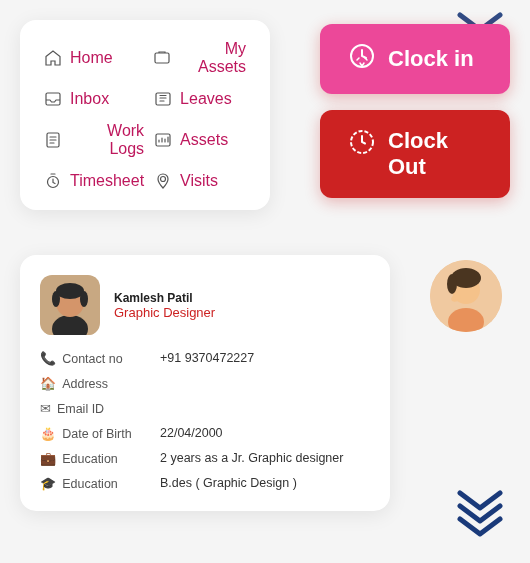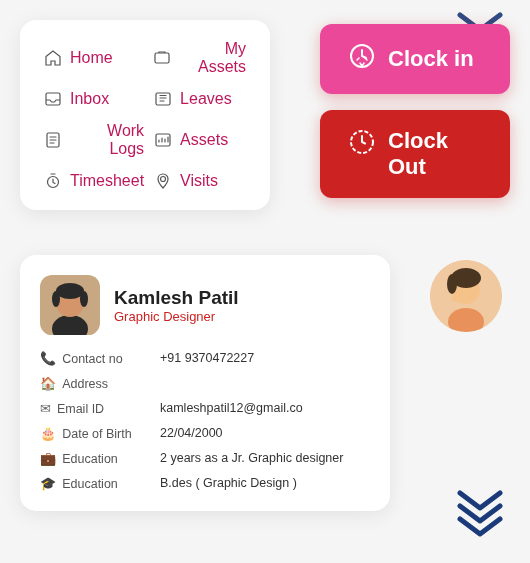--- a/index.html
+++ b/index.html
@@ -134,21 +134,21 @@
       width: 60px;
       height: 60px;
       border-radius: 12px;
       background: #c8a882;
       overflow: hidden;
       display: flex;
       align-items: flex-end;
       justify-content: center;
     }
     .profile-name {
-      font-size: 19px;
+      font-size: 12px;
       font-weight: 700;
       color: #222;
     }
     .profile-title {
       font-size: 13px;
       color: #cc2222;
       font-weight: 500;
     }
     .profile-info {
       display: flex;
@@ -359,21 +359,20 @@
         <span class="info-icon">🏠</span>
         <span>Address</span>
       </div>
     </div>
 
     <div class="info-row">
       <div class="info-label">
         <span class="info-icon">✉</span>
         <span>Email ID</span>
       </div>
-      <span class="info-value">kamleshpatil12@gmail.co</span>
     </div>
 
     <div class="info-row">
       <div class="info-label">
         <span class="info-icon">🎂</span>
         <span>Date of Birth</span>
       </div>
       <span class="info-value">22/04/2000</span>
     </div>
 

